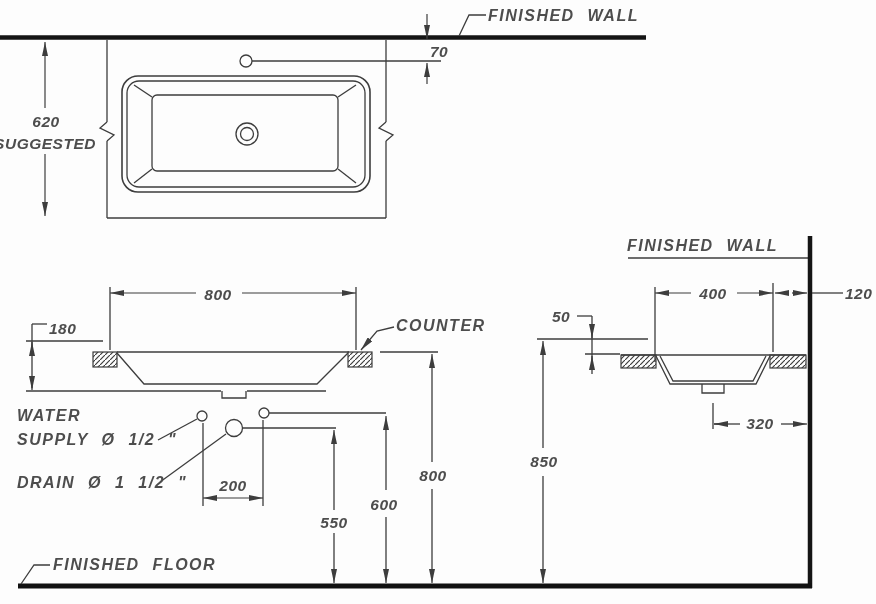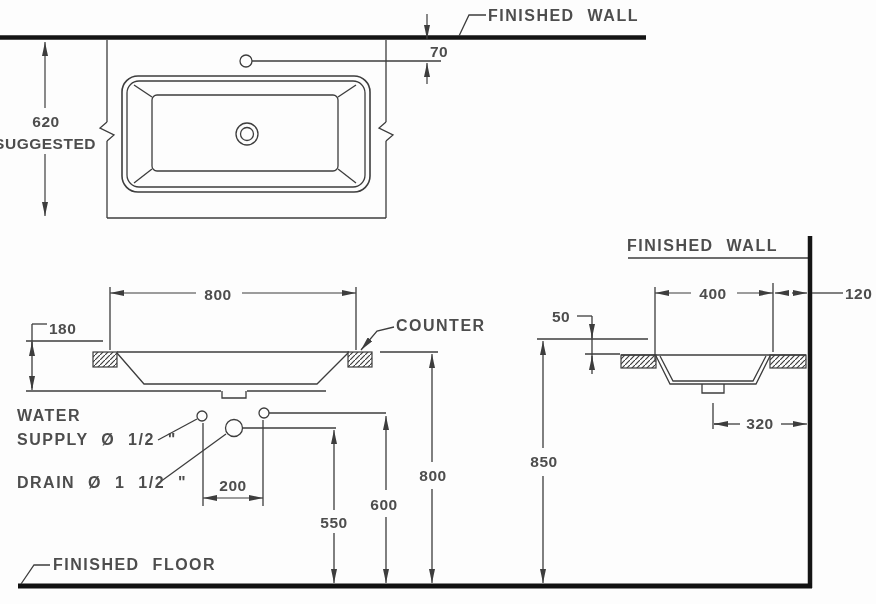--- a/index.html
+++ b/index.html
@@ -1,17 +1,17 @@
 <!DOCTYPE html>
 <html><head>
 <meta charset="utf-8">
 <style>
   html,body{margin:0;padding:0;background:#ffffff;}
   .stage{position:relative;width:876px;height:604px;background:#fdfdfd;overflow:hidden;
-         font-family:"Liberation Sans",sans-serif;}
+         font-family:"Liberation Sans",sans-serif;font-style:italic;}
   .thin{stroke:#3d3d3d;stroke-width:1.3;fill:none;}
   .med{stroke:#3d3d3d;stroke-width:1.6;fill:none;}
   .thick{stroke:#151515;stroke-width:4.5;fill:none;}
   .floorline{stroke:#111111;stroke-width:5;fill:none;}
   .arrln{stroke:#3d3d3d;stroke-width:1.2;fill:none;}
   .txt{font-family:"Liberation Sans",sans-serif;font-size:15.5px;font-weight:700;
        fill:#4d4d4d;letter-spacing:.5px;}
   .lbl{font-family:"Liberation Sans",sans-serif;font-size:16px;font-weight:700;
        fill:#4d4d4d;letter-spacing:1.5px;word-spacing:7px;}
 </style>

